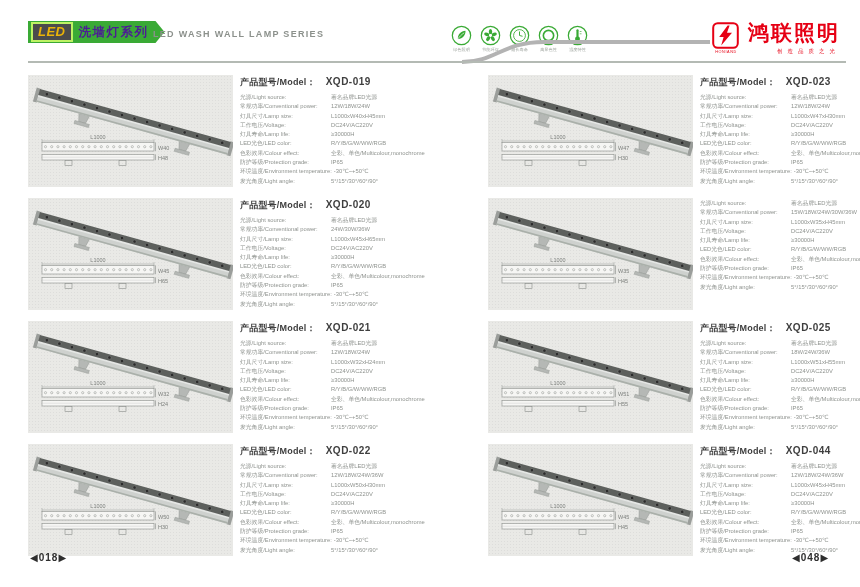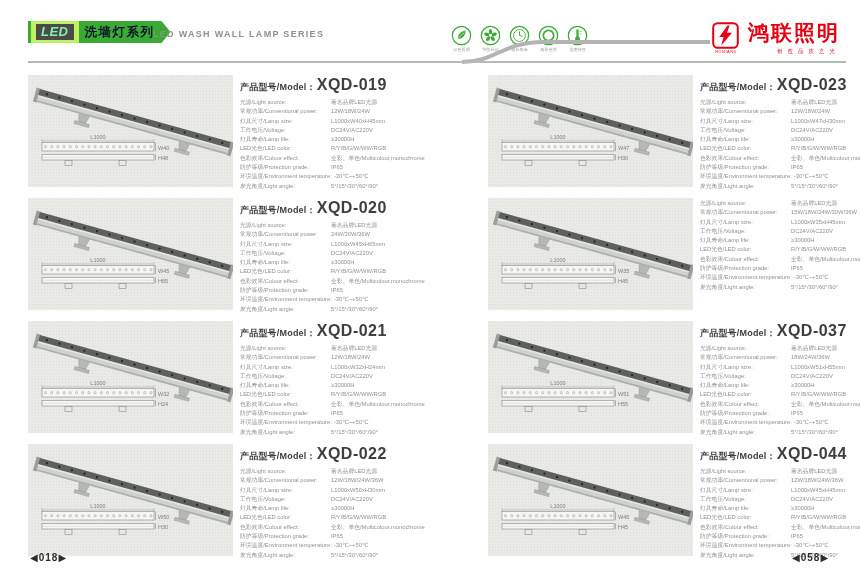--- a/index.html
+++ b/index.html
@@ -9,25 +9,25 @@
     font-family:"Liberation Sans","DejaVu Sans",sans-serif;
   }
   
   .banner{
     position:absolute;left:28px;top:21px;height:22px;
     background:#3aaa35;display:flex;align-items:center;
     padding:0 16px 0 3px;
     clip-path:polygon(0 0,calc(100% - 9px) 0,100% 50%,calc(100% - 9px) 100%,0 100%);
   }
   .led-badge{
-    background:#4b4b4c;color:#86efac;font-weight:bold;font-style:italic;
-    font-size:13px;line-height:16px;padding:0 5px;border:5px solid #bef264;
+    background:#4b4b4c;color:#eab308;font-weight:bold;font-style:italic;
+    font-size:13px;line-height:16px;padding:0 5px;border:2px solid #bef264;
     letter-spacing:.5px;
   }
-  .series-cn{color:#0f172a;font-weight:bold;font-size:12.5px;margin-left:6px;letter-spacing:1.5px;}
+  .series-cn{color:#4c1d95;font-weight:bold;font-size:12.5px;margin-left:6px;letter-spacing:1.5px;}
   .series-en{
     position:absolute;left:153px;top:29px;font-size:9px;font-weight:bold;
     color:#8c918c;letter-spacing:1.3px;text-align:center;
   }
   .rule{position:absolute;left:28px;right:14px;top:61px;height:2px;background:#b4bab4;}
   .swoosh{position:absolute;left:458px;top:34px;width:260px;height:32px;}
   
   .eco-badges{position:absolute;left:450px;top:25px;display:flex;gap:6px;}
   .eco-badge{width:23px;text-align:center;}
   .eco-badge svg{width:21px;height:21px;display:block;margin:0 auto;}
@@ -46,21 +46,21 @@
   .card{display:flex;height:113px;margin-bottom:10px;}
   .image-panel{
     width:205px;height:112px;flex:none;position:relative;
     background-color:#e9e9e6;
     background-image:radial-gradient(#dddddb .6px,rgba(0,0,0,0) .6px);
     background-size:3px 3px;
   }
   .image-panel svg{position:absolute;left:0;top:0;}
   .spec-panel{margin-left:7px;flex:1;padding-top:1px;}
   .spec-title{font-size:9px;font-weight:bold;color:#3e3e3e;margin-bottom:4px;letter-spacing:.2px;white-space:nowrap;}
-  .model-no{font-size:16px;letter-spacing:.5px;margin-left:1px;}
+  .model-no{font-size:10px;letter-spacing:.5px;margin-left:10px;}
   .spec-row{display:flex;font-size:5.8px;color:#8f938f;line-height:9.3px;white-space:nowrap;}
   .spec-label{min-width:89px;}
   .spec-value{margin-left:2px;}
   
   .page-no{position:absolute;top:552px;font-size:10px;font-weight:bold;color:#2e2e2e;letter-spacing:1px;}
   #page-no-left{left:30px;}
   #page-no-right{left:792px;}
 </style>
 </head>
 <body>
@@ -884,21 +884,21 @@
       <path d="M14,82.2 h112" stroke="#c2c4c2" stroke-width="0.4"></path>
       <path d="M127.5,79.5 v5.5" stroke="#8b8e8b" stroke-width="0.6"></path>
       <text x="130" y="85">H55</text>
       <rect x="37" y="85.5" width="7" height="5" fill="none" stroke="#8b8e8b" stroke-width="0.6"></rect>
       <rect x="91" y="85.5" width="7" height="5" fill="none" stroke="#8b8e8b" stroke-width="0.6"></rect>
     </g>
   </svg>
         </div>
         <div class="spec-panel">
           <div class="spec-title">
-            <span>产品型号/Model：</span><span class="model-no">XQD-037</span>
+            <span>产品型号/Model：</span><span class="model-no">XQD-025</span>
           </div>
           <div class="spec-row">
         <span class="spec-label">光源/Light source:</span>
         <span class="spec-value">著名品牌LED光源</span>
       </div>
           <div class="spec-row">
         <span class="spec-label">常规功率/Conventional power:</span>
         <span class="spec-value">18W/24W/36W</span>
       </div>
           <div class="spec-row">
@@ -1045,13 +1045,13 @@
           <div class="spec-row">
         <span class="spec-label">发光角度/Light angle:</span>
         <span class="spec-value">5°/15°/30°/60°/90°</span>
       </div>
         </div>
       </div>
     </div>
 </section>
 
 <div class="page-no" id="page-no-left">◀018▶</div>
-<div class="page-no" id="page-no-right">◀058▶</div>
+<div class="page-no" id="page-no-right">◀048▶</div>
 
 </body></html>

